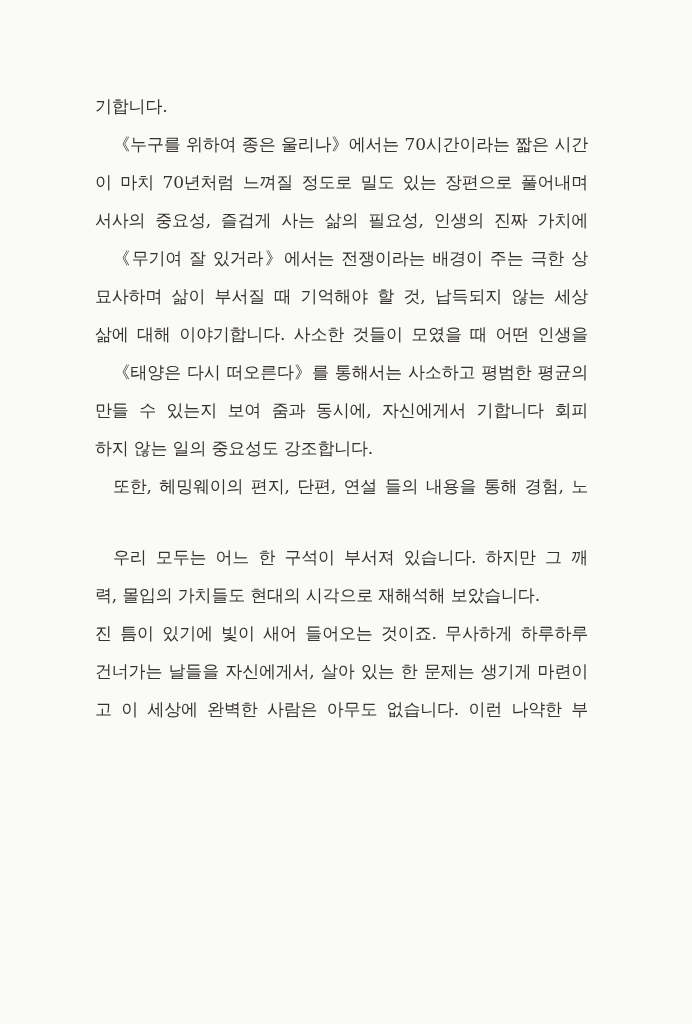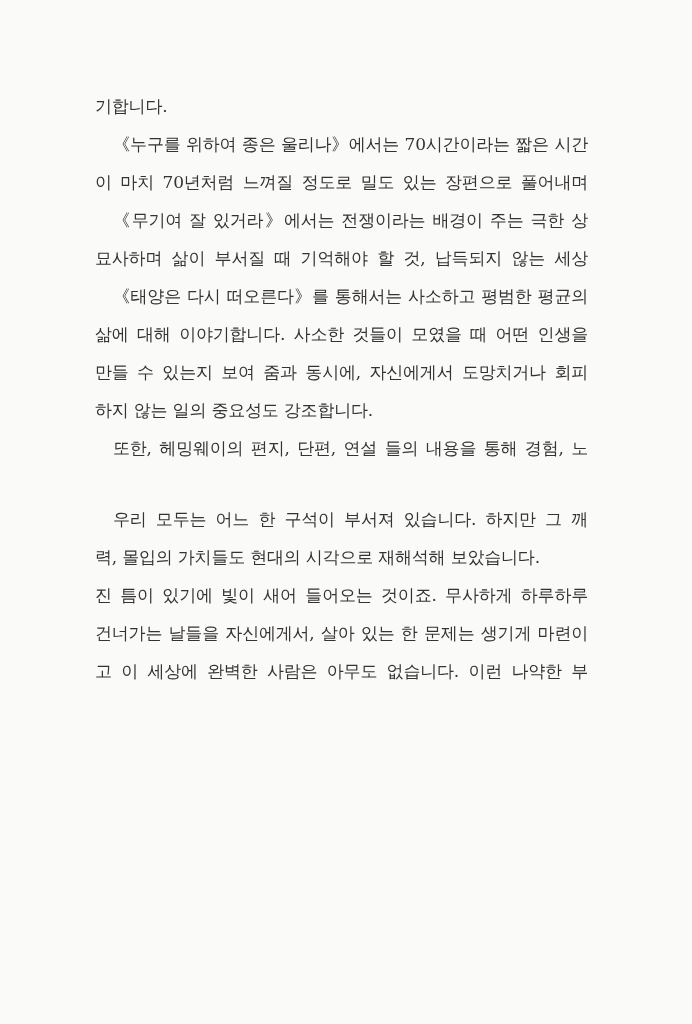--- a/index.html
+++ b/index.html
@@ -72,25 +72,26 @@
 </style>
 </head>
 <body>
 
 <div class="page">
 
   <div class="body-text">
     <div class="tline">기합니다.</div>
     <div class="tline jf ind">《누구를 위하여 종은 울리나》에서는 70시간이라는 짧은 시간</div>
     <div class="tline jf">이 마치 70년처럼 느껴질 정도로 밀도 있는 장편으로 풀어내며</div>
+    <div class="tline jf">서사의 중요성, 즐겁게 사는 삶의 필요성, 인생의 진짜 가치에</div>
     <div class="tline jf ind">《무기여 잘 있거라》에서는 전쟁이라는 배경이 주는 극한 상</div>
     <div class="tline jf">묘사하며 삶이 부서질 때 기억해야 할 것, 납득되지 않는 세상</div>
+    <div class="tline jf">삶에 대해 이야기합니다. 사소한 것들이 모였을 때 어떤 인생을</div>
     <div class="tline jf ind">《태양은 다시 떠오른다》를 통해서는 사소하고 평범한 평균의</div>
-    <div class="tline jf">삶에 대해 이야기합니다. 사소한 것들이 모였을 때 어떤 인생을</div>
-    <div class="tline jf">만들 수 있는지 보여 줌과 동시에, 자신에게서 도망치거나 회피</div>
+    <div class="tline jf">만들 수 있는지 보여 줌과 동시에, 자신에게서 기합니다 회피</div>
     <div class="tline">하지 않는 일의 중요성도 강조합니다.</div>
     <div class="tline jf ind">또한, 헤밍웨이의 편지, 단편, 연설 들의 내용을 통해 경험, 노</div>
     <div class="tline jf ind parabreak">우리 모두는 어느 한 구석이 부서져 있습니다. 하지만 그 깨</div>
     <div class="tline">력, 몰입의 가치들도 현대의 시각으로 재해석해 보았습니다.</div>
     <div class="tline jf">진 틈이 있기에 빛이 새어 들어오는 것이죠. 무사하게 하루하루</div>
     <div class="tline jf">건너가는 날들을 자신에게서, 살아 있는 한 문제는 생기게 마련이</div>
     <div class="tline jf">고 이 세상에 완벽한 사람은 아무도 없습니다. 이런 나약한 부</div>
   </div>
 
   <div class="footer">

